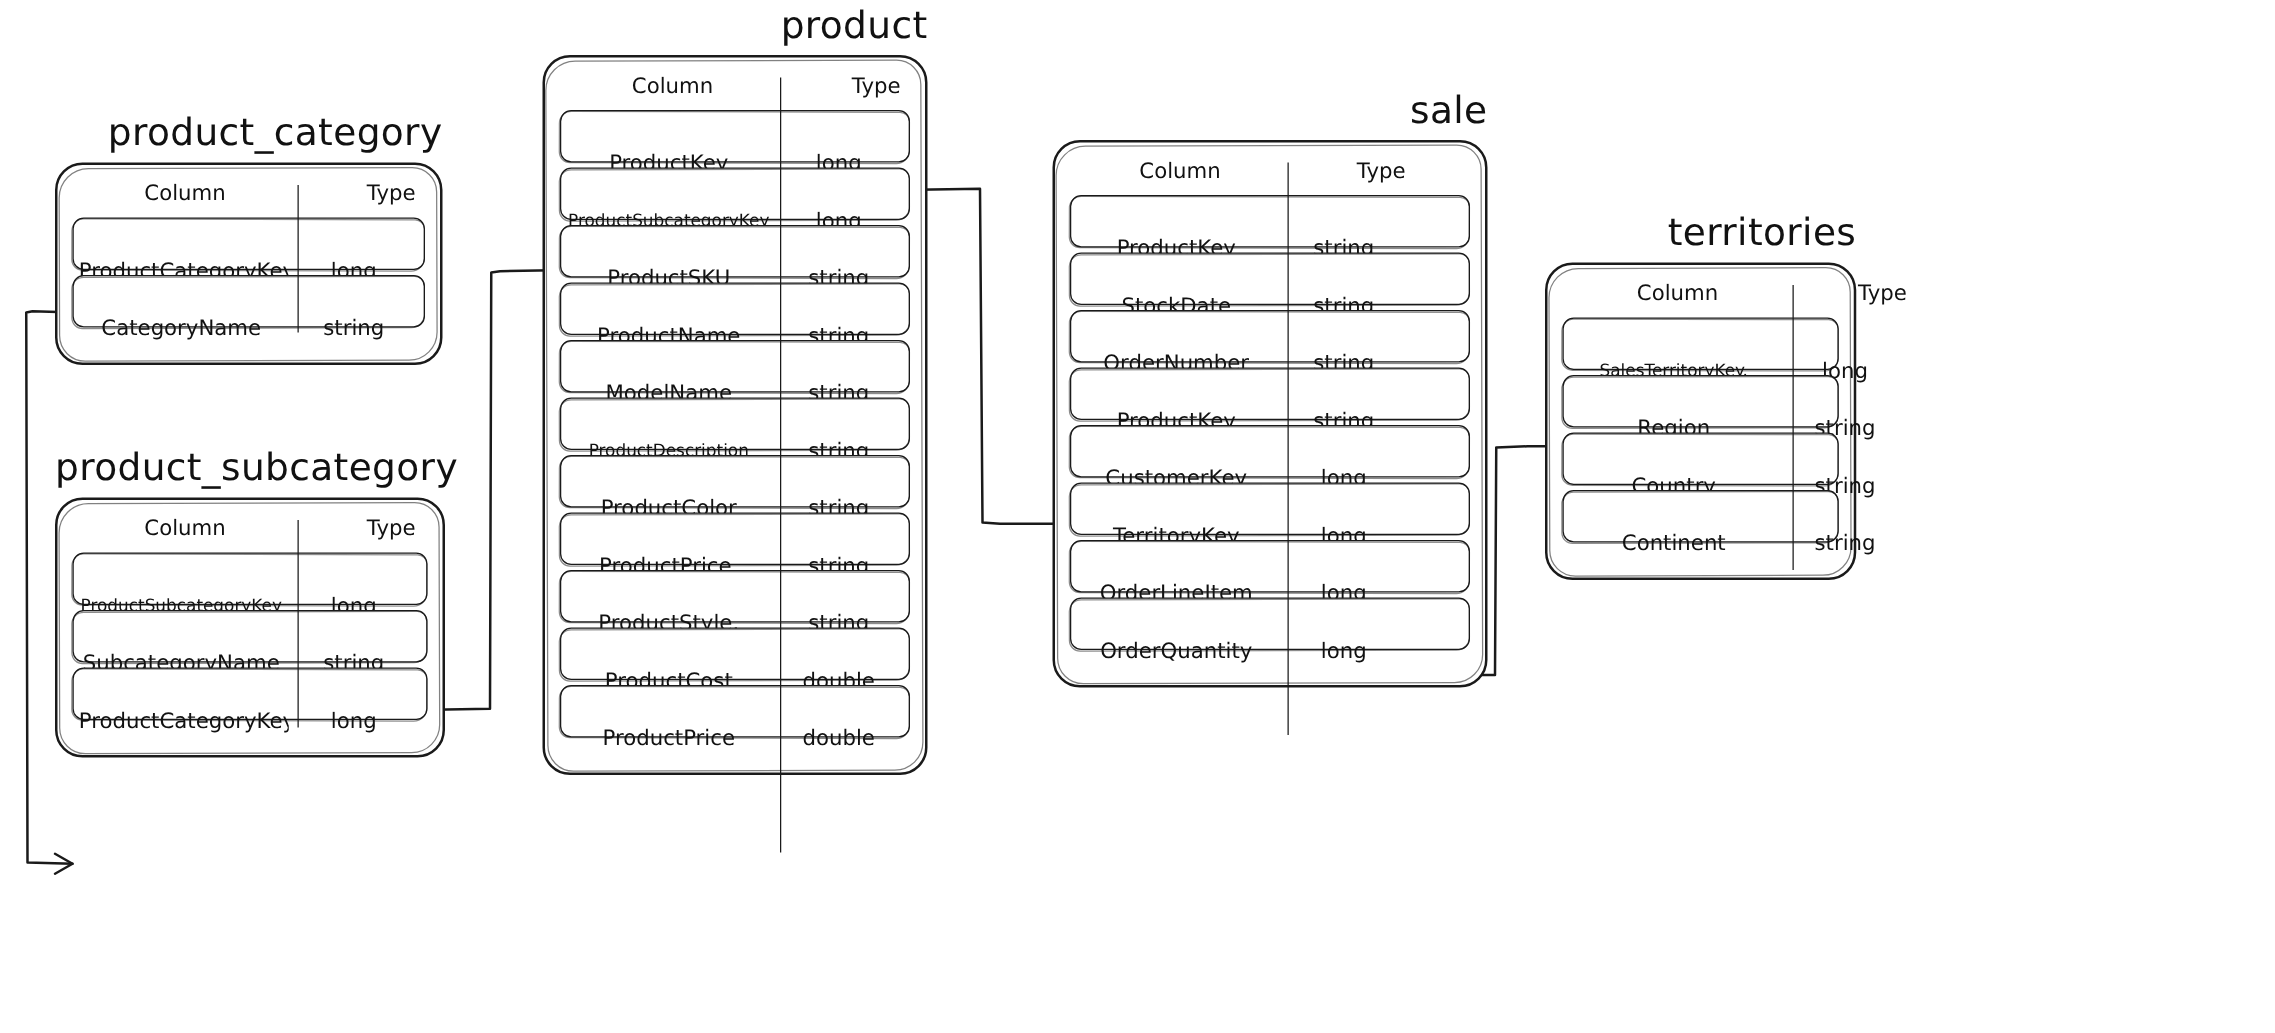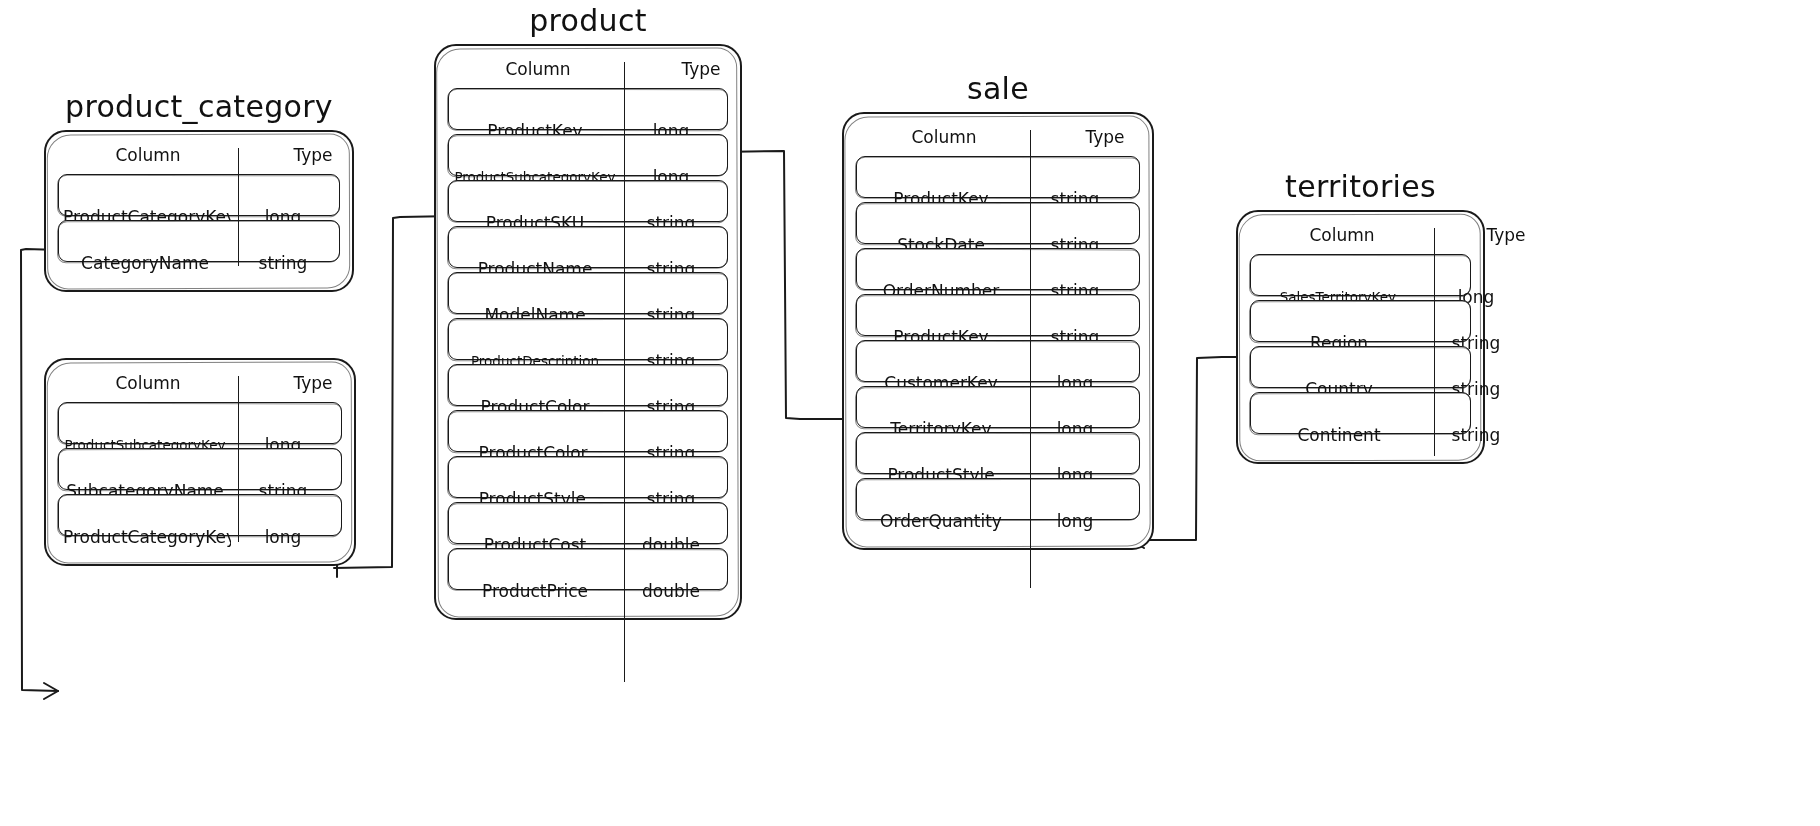--- a/index.html
+++ b/index.html
@@ -33,21 +33,21 @@
     pointer-events: none;
     z-index: 1;
   }
 
   .table-group {
     position: absolute;
     z-index: 2;
   }
 
   .table-title {
-    text-align: center;
+    text-align: right;
     font-size: 30px;
     line-height: 34px;
     letter-spacing: 0.3px;
     color: #111111;
     white-space: nowrap;
     margin-bottom: 6px;
   }
 
   .table-card {
     position: relative;
@@ -127,21 +127,21 @@
     top: 16px;
     width: 0;
     border-left: 1.7px solid #1a1a1a;
     z-index: 3;
   }
 
   
   #tbl-product_category   { left: 44px;  top: 90px;  width: 310px; }
   #tbl-product_subcategory{ left: 44px;  top: 358px; width: 312px; }
   #tbl-product            { left: 434px; top: 4px;   width: 308px; }
-  #tbl-sale               { left: 842px; top: 72px;  width: 312px; }
+  #tbl-sale               { left: 842px; top: 72px;  width: 348px; }
   #tbl-territories        { left: 1236px;top: 170px; width: 249px; }
 
   #tbl-product_category   .table-card { --w1: 172px; --w2: 104px; }
   #tbl-product_subcategory .table-card{ --w1: 172px; --w2: 104px; }
   #tbl-product            .table-card { --w1: 172px; --w2: 100px; }
   #tbl-sale               .table-card { --w1: 168px; --w2: 100px; }
   #tbl-territories        .table-card { --w1: 176px; --w2: 98px; }
 </style>
 </head>
 <body>
@@ -185,20 +185,21 @@
         <div class="cell col-type">long</div>
       </div>
       <div class="field-row">
         <div class="cell col-name">CategoryName</div>
         <div class="cell col-type">string</div>
       </div>
     </div>
   </div>
 
   <div class="table-group" id="tbl-product_subcategory">
+    <div class="table-title">product_subcategory</div>
     <div class="table-card">
       <div class="head-row">
         <div class="head-col c1">Column</div>
         <div class="head-col c2">Type</div>
       </div>
       <div class="divider" style="left:192px; height:166px;"></div>
 
       <div class="field-row">
         <div class="cell col-name small">ProductSubcategoryKey</div>
         <div class="cell col-type">long</div>
@@ -245,21 +246,21 @@
       </div>
       <div class="field-row">
         <div class="cell col-name small">ProductDescription</div>
         <div class="cell col-type">string</div>
       </div>
       <div class="field-row">
         <div class="cell col-name">ProductColor</div>
         <div class="cell col-type">string</div>
       </div>
       <div class="field-row">
-        <div class="cell col-name">ProductColor.</div>
+        <div class="cell col-name">ProductPrice.</div>
         <div class="cell col-type">string</div>
       </div>
       <div class="field-row">
         <div class="cell col-name">ProductStyle.</div>
         <div class="cell col-type">string</div>
       </div>
       <div class="field-row">
         <div class="cell col-name">ProductCost</div>
         <div class="cell col-type">double</div>
       </div>
@@ -297,21 +298,21 @@
       </div>
       <div class="field-row">
         <div class="cell col-name">CustomerKey</div>
         <div class="cell col-type">long</div>
       </div>
       <div class="field-row">
         <div class="cell col-name">TerritoryKey</div>
         <div class="cell col-type">long</div>
       </div>
       <div class="field-row">
-        <div class="cell col-name">ProductStyle</div>
+        <div class="cell col-name">OrderLineItem</div>
         <div class="cell col-type">long</div>
       </div>
       <div class="field-row">
         <div class="cell col-name">OrderQuantity</div>
         <div class="cell col-type">long</div>
       </div>
     </div>
   </div>
 
   <div class="table-group" id="tbl-territories">

